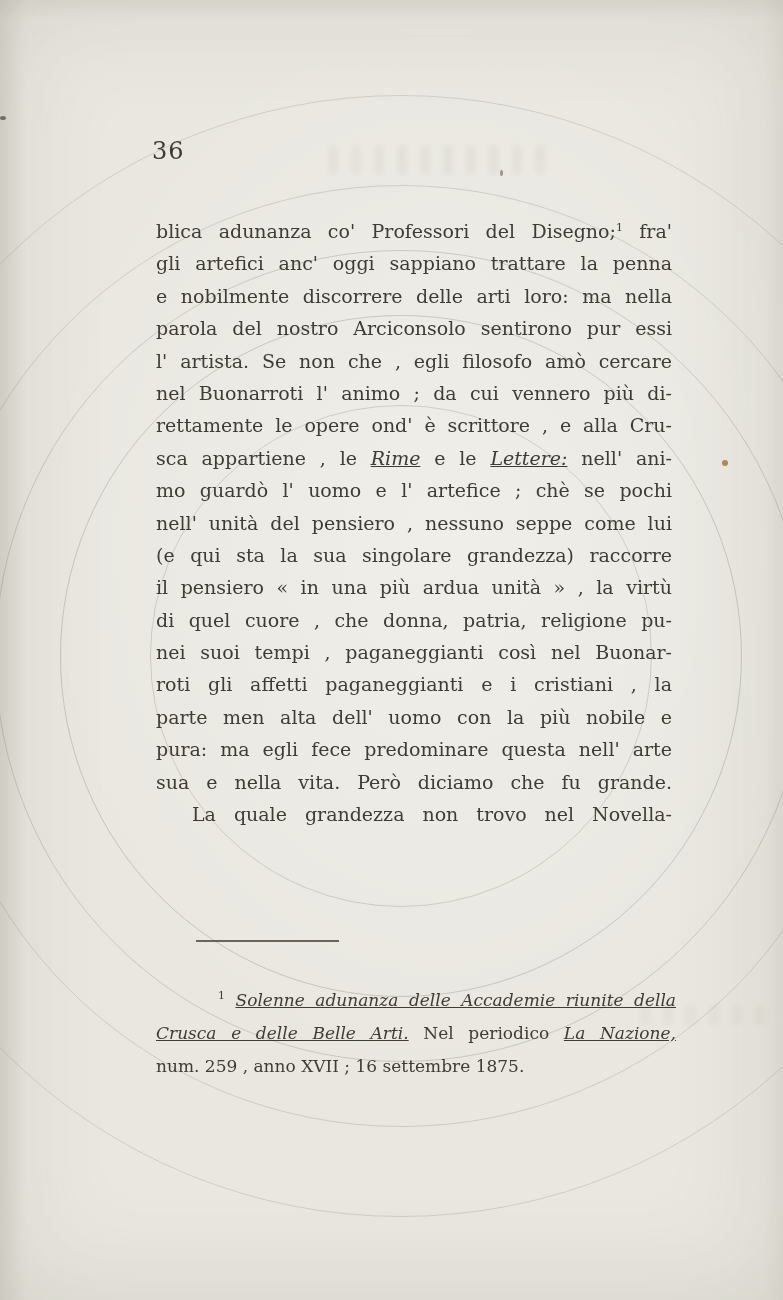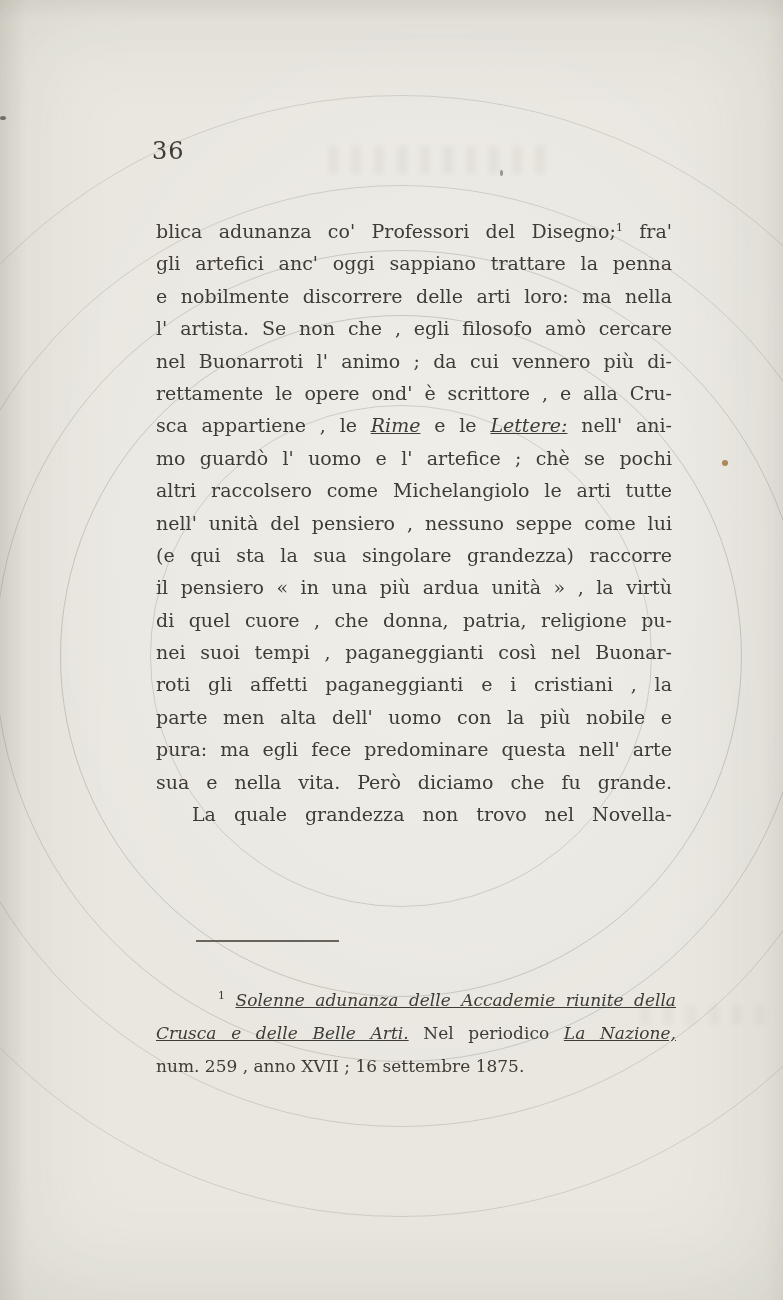--- a/index.html
+++ b/index.html
@@ -79,26 +79,26 @@
   <div class="speck" style="left:0px; top:116px; width:6px; height:4px; background:rgba(62,60,53,0.65);"></div>
   <div class="speck" style="left:722px; top:460px; width:6px; height:6px; background:#a2793c; opacity:0.85;"></div>
   <div class="speck" style="left:500px; top:170px; width:3px; height:6px; background:rgba(85,82,72,0.55);"></div>
 
   <div id="page-number">36</div>
 
   <div id="body-text">
       <div class="line"><span>blica adunanza co' Professori del Disegno;</span><sup>1</sup><span> fra'</span></div>
       <div class="line"><span>gli artefici anc' oggi sappiano trattare la penna</span></div>
       <div class="line"><span>e nobilmente discorrere delle arti loro: ma nella</span></div>
+      <div class="line"><span>parola del nostro Arciconsolo sentirono pur essi</span></div>
       <div class="line"><span>l' artista. Se non che , egli filosofo amò cercare</span></div>
       <div class="line"><span>nel Buonarroti l' animo ; da cui vennero più di-</span></div>
       <div class="line"><span>rettamente le opere ond' è scrittore , e alla Cru-</span></div>
       <div class="line"><span>sca appartiene , le </span><span class="it">Rime</span><span> e le </span><span class="it">Lettere:</span><span> nell' ani-</span></div>
       <div class="line"><span>mo guardò l' uomo e l' artefice ; chè se pochi</span></div>
-      <div class="line"><span>altri raccolsero come Michelangiolo le arti tutte</span></div>
       <div class="line"><span>nell' unità del pensiero , nessuno seppe come lui</span></div>
       <div class="line"><span>(e qui sta la sua singolare grandezza) raccorre</span></div>
       <div class="line"><span>il pensiero « in una più ardua unità » , la virtù</span></div>
       <div class="line"><span>di quel cuore , che donna, patria, religione pu-</span></div>
       <div class="line"><span>nei suoi tempi , paganeggianti così nel Buonar-</span></div>
       <div class="line"><span>roti gli affetti paganeggianti e i cristiani , la</span></div>
       <div class="line"><span>parte men alta dell' uomo con la più nobile e</span></div>
       <div class="line"><span>pura: ma egli fece predominare questa nell' arte</span></div>
       <div class="line"><span>sua e nella vita. Però diciamo che fu grande.</span></div>
       <div class="line indent"><span>La quale grandezza non trovo nel Novella-</span></div>

